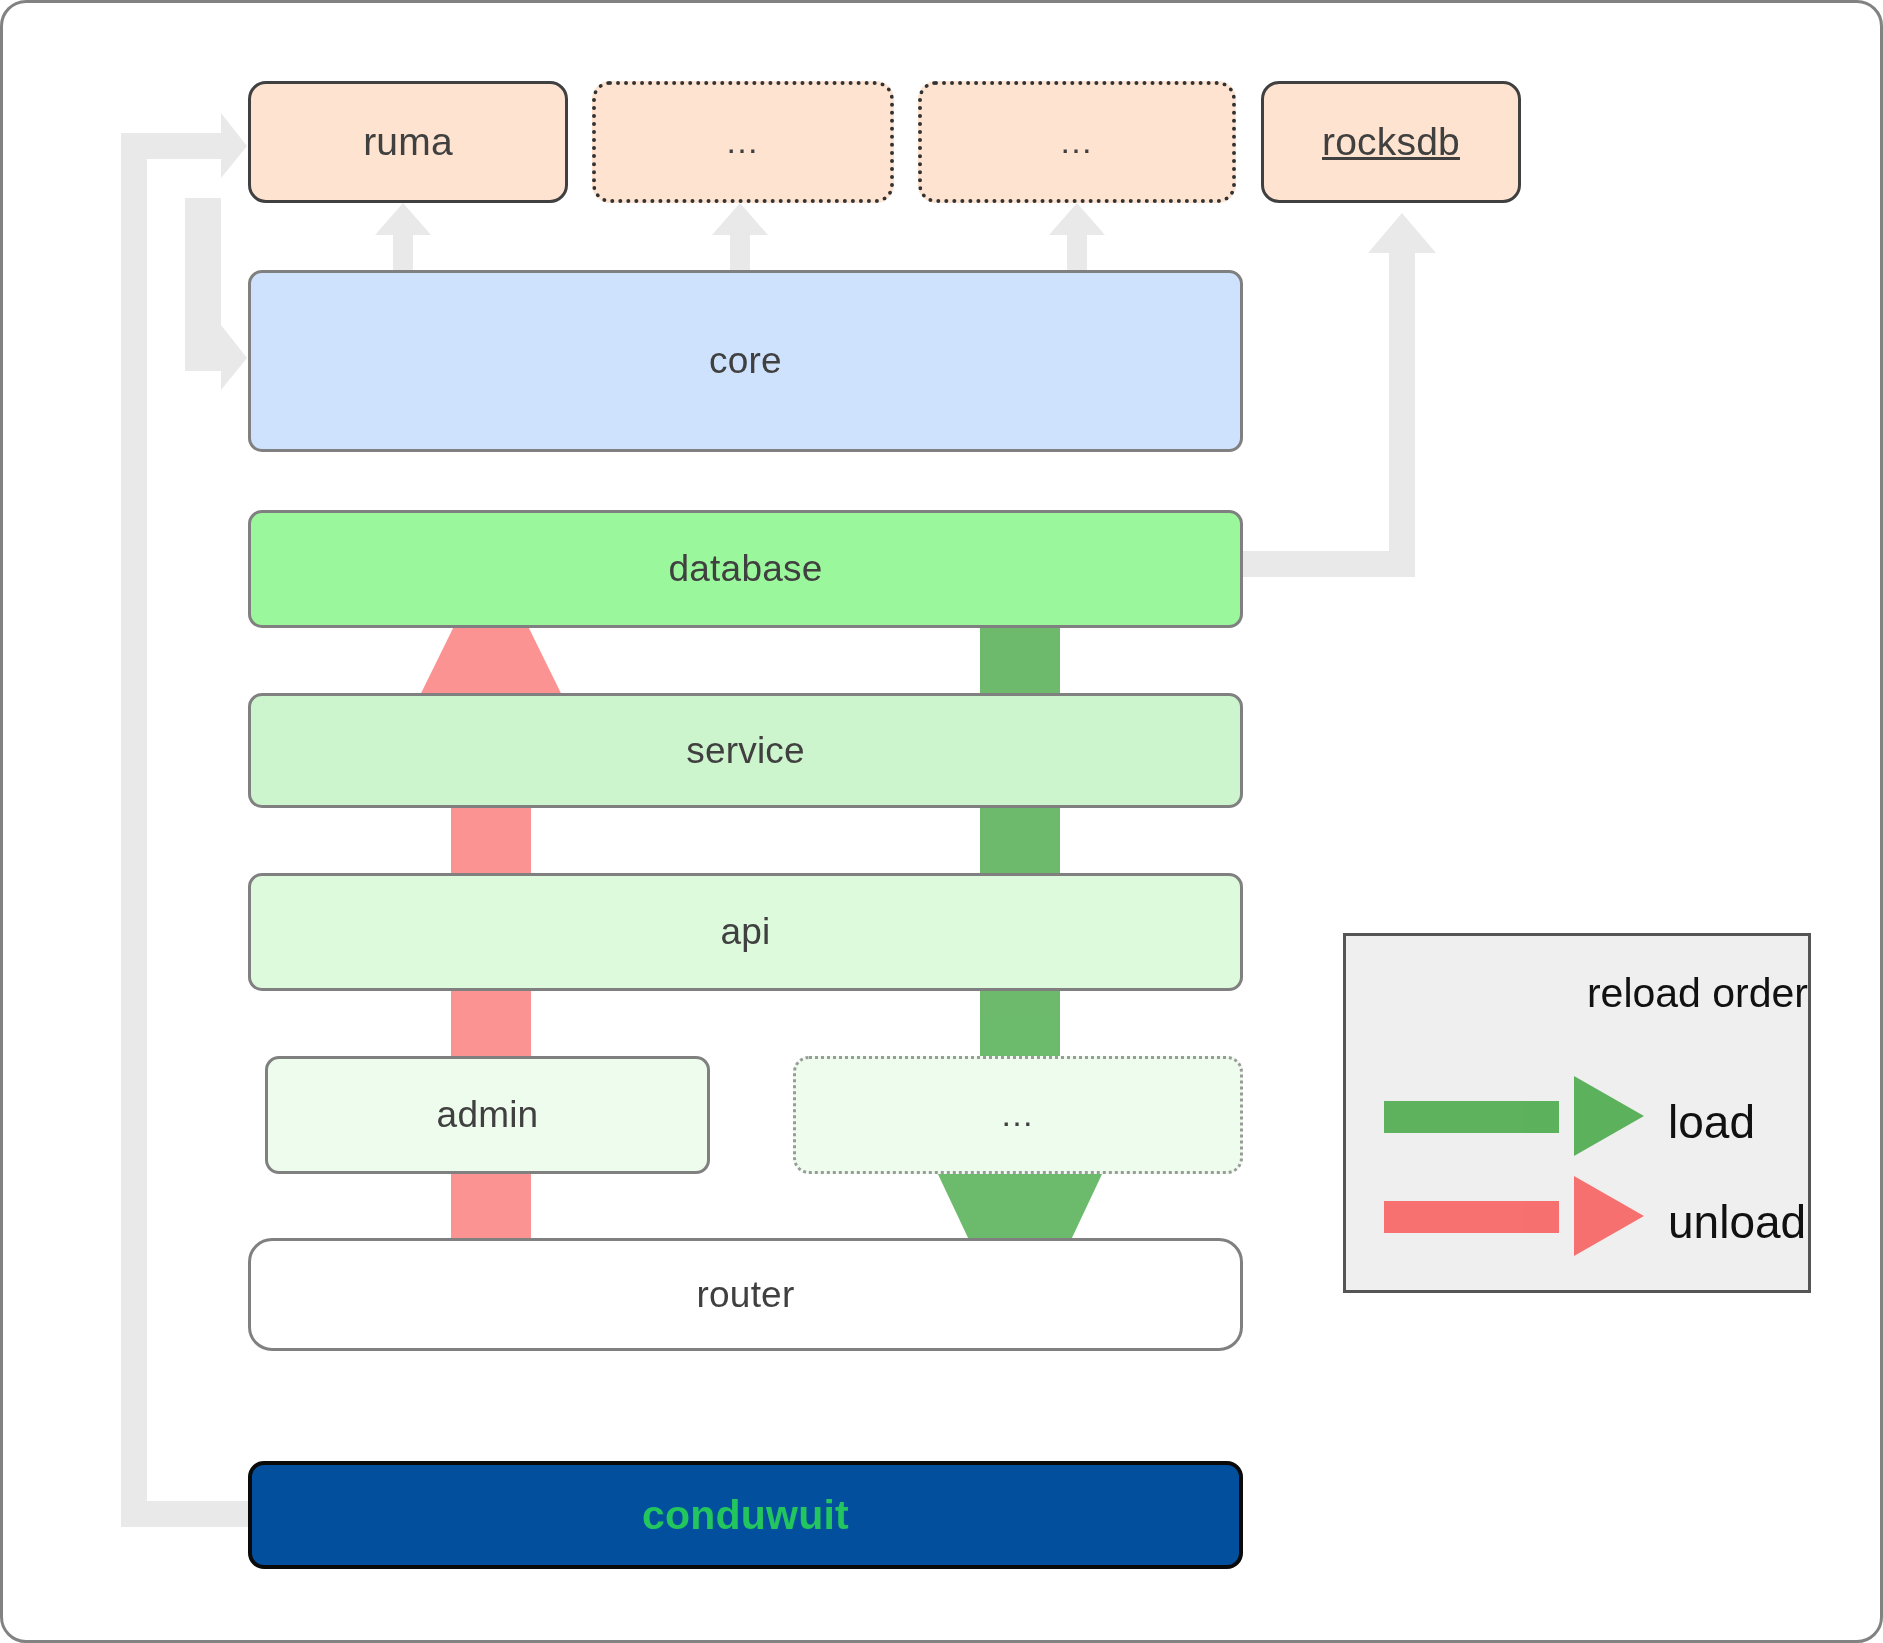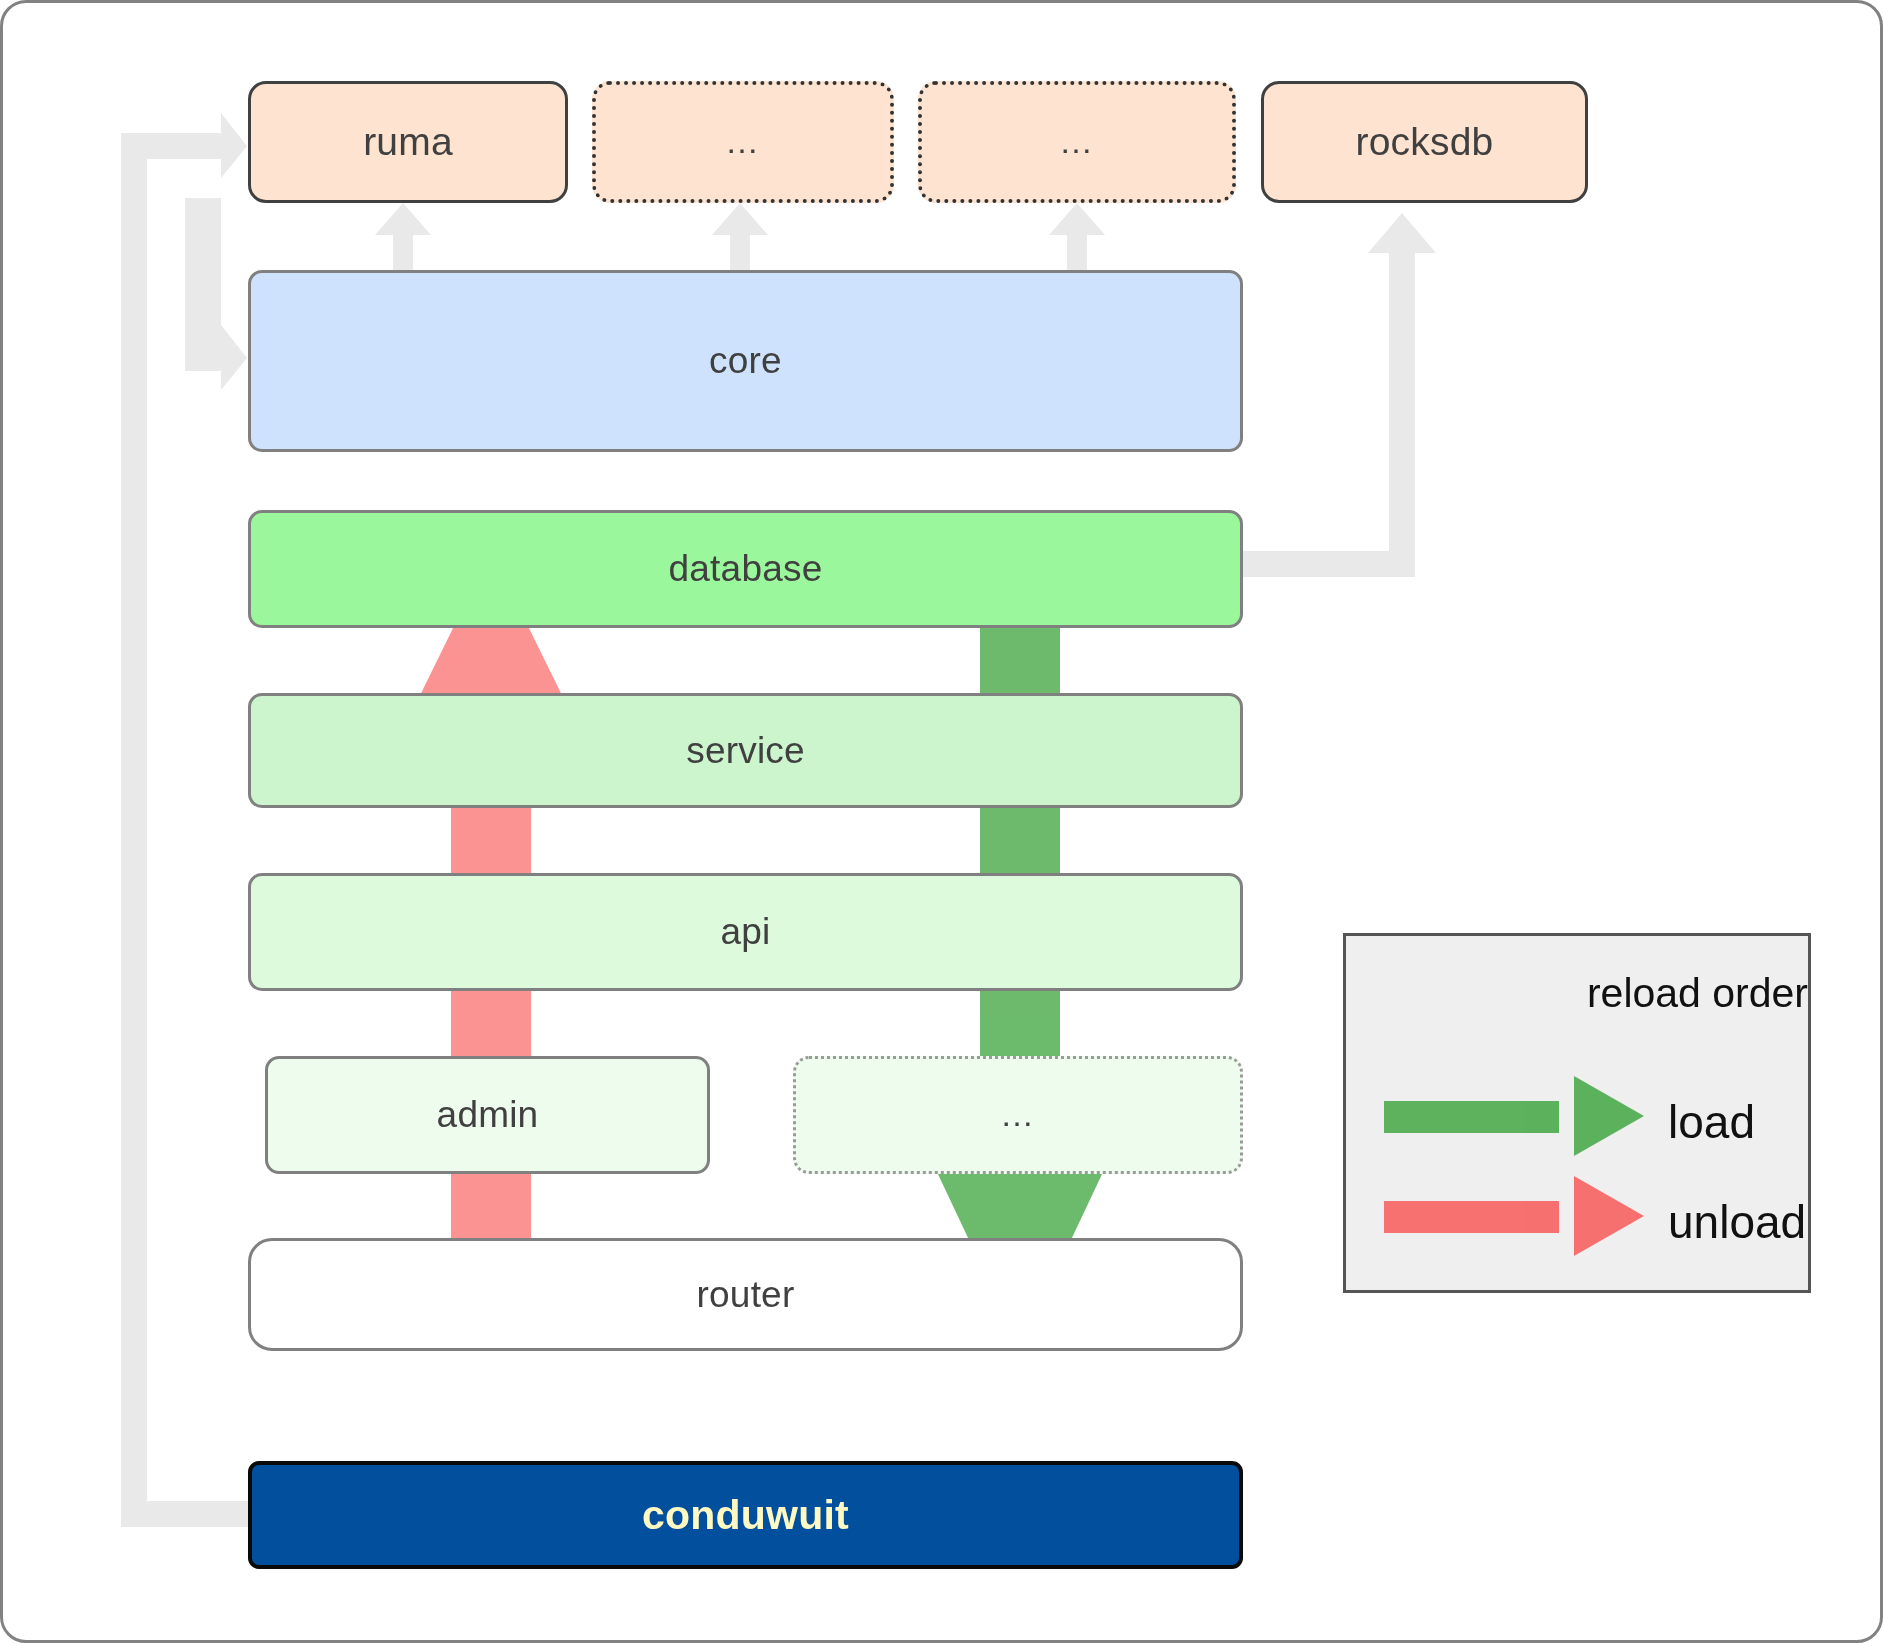--- a/index.html
+++ b/index.html
@@ -35,24 +35,24 @@
   .node.core{background:#cfe2fd;}
   .node.database{background:#9bf79b;}
   .node.service{background:#cdf5cd;}
   .node.api{background:#ddfadd;}
   .node.admin{background:#edfced;}
   .node.etc{background:#edfced;border:3px dotted #9a9a9a;border-radius:16px;}
   .node.router{background:#ffffff;}
   .node.conduwuit{
     background:#024f9e;
     border:4px solid #0a0a0a;
-    color:#fef9c3;
+    color:#22c55e;
     font-weight:700;
     font-size:41px;
-    border-radius:11px;
+    border-radius:16px;
   }
   .ellipsis{letter-spacing:2px;font-size:34px;line-height:.4;}
   
   .gray{position:absolute;background:#e9e9e9;z-index:1;}
   
   #legend{
     position:absolute;
     background:#efefef;
     border:3px solid #555;
     box-sizing:border-box;
@@ -113,21 +113,21 @@
 
   <div class="node dep" style="left:245px;top:78px;width:320px;height:122px;">
     <span>ruma</span>
   </div>
   <div class="node dep dotted" style="left:589px;top:78px;width:302px;height:122px;">
     <span class="ellipsis">…</span>
   </div>
   <div class="node dep dotted" style="left:915px;top:78px;width:318px;height:122px;">
     <span class="ellipsis">…</span>
   </div>
-  <div class="node dep" style="left:1258px;top:78px;width:327px;height:122px;">
+  <div class="node dep" style="left:1258px;top:78px;width:260px;height:122px;text-decoration:underline;">
     <span>rocksdb</span>
   </div>
 
   <div class="node layer core" style="left:245px;top:267px;width:995px;height:182px;">
     <span>core</span>
   </div>
 
   <div class="node layer database" style="left:245px;top:507px;width:995px;height:118px;">
     <span>database</span>
   </div>

